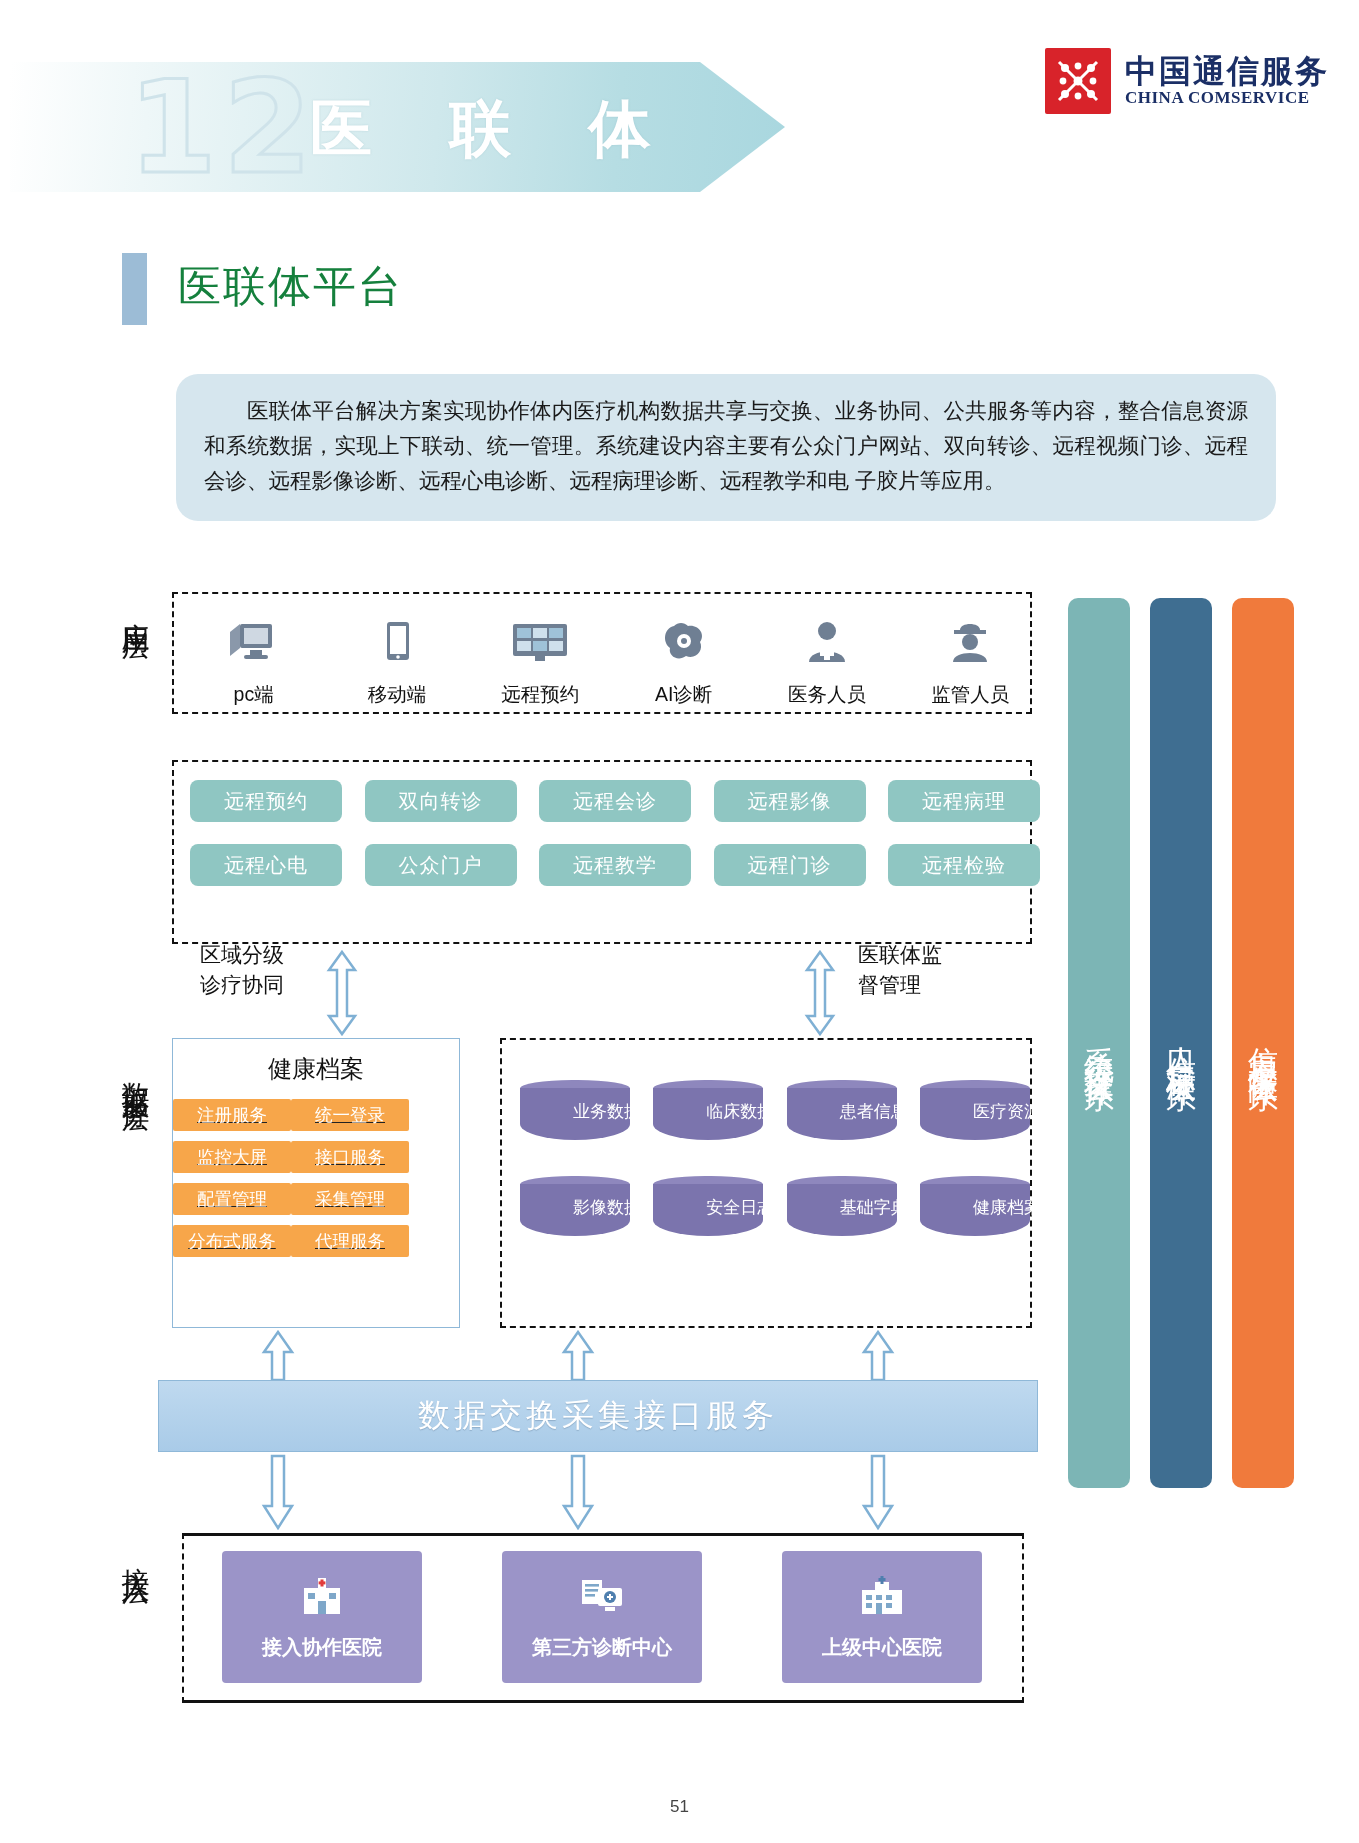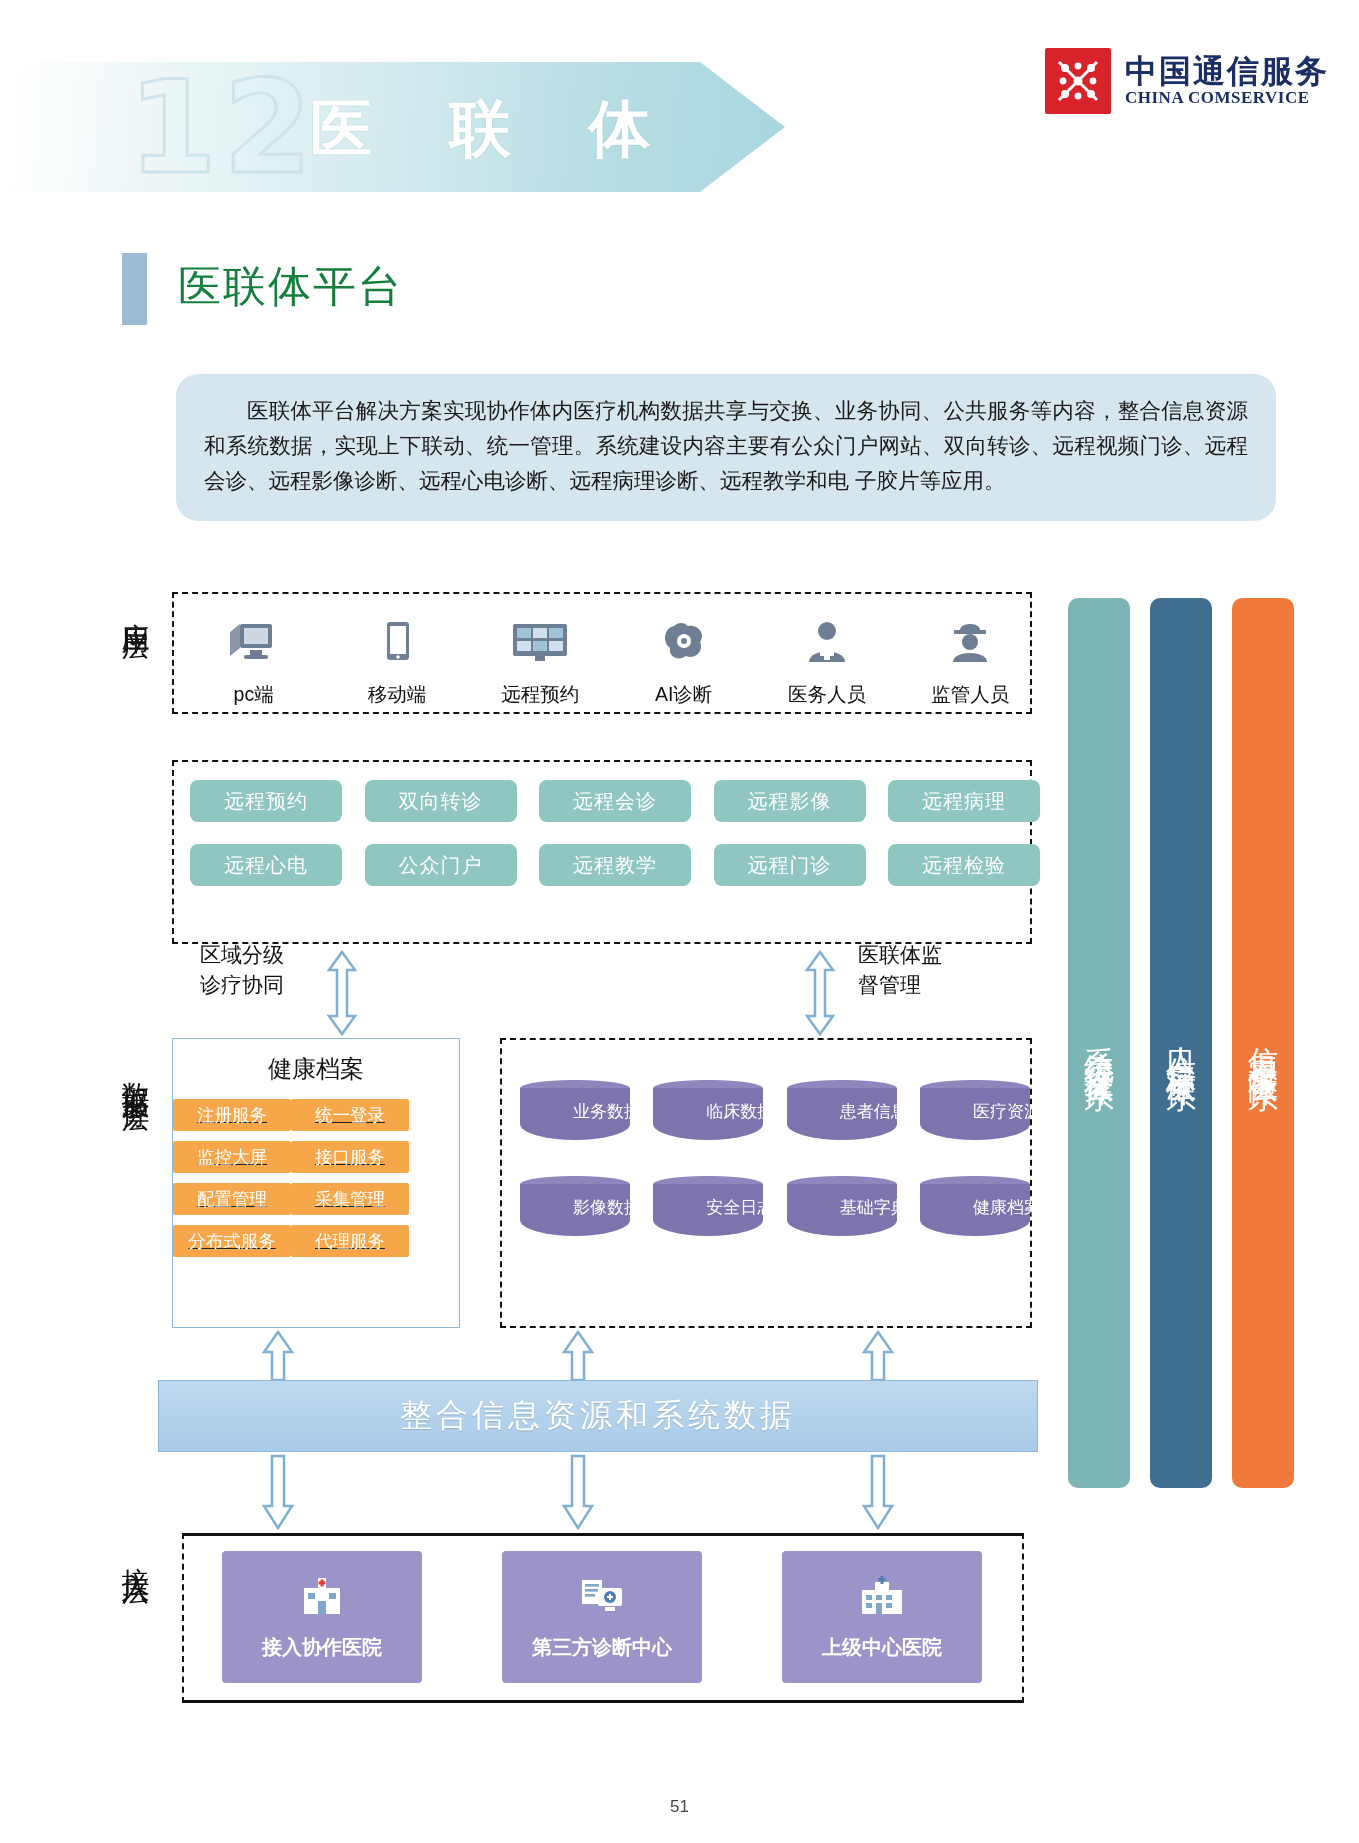--- a/index.html
+++ b/index.html
@@ -371,21 +371,21 @@
 <svg class="arrow-v" style="left:258px;top:1330px;" width="40" height="52">
   <path d="M20 2 L34 22 L26 22 L26 50 L14 50 L14 22 L6 22 Z" fill="#ffffff" stroke="#7fb0d4" stroke-width="2.5"></path>
 </svg>
 <svg class="arrow-v" style="left:558px;top:1330px;" width="40" height="52">
   <path d="M20 2 L34 22 L26 22 L26 50 L14 50 L14 22 L6 22 Z" fill="#ffffff" stroke="#7fb0d4" stroke-width="2.5"></path>
 </svg>
 <svg class="arrow-v" style="left:858px;top:1330px;" width="40" height="52">
   <path d="M20 2 L34 22 L26 22 L26 50 L14 50 L14 22 L6 22 Z" fill="#ffffff" stroke="#7fb0d4" stroke-width="2.5"></path>
 </svg>
 
-<div class="exch">整合信息资源和系统数据</div>
+<div class="exch">数据交换采集接口服务</div>
 
 <svg class="arrow-v" style="left:258px;top:1452px;" width="40" height="78">
   <path d="M20 76 L34 54 L26 54 L26 4 L14 4 L14 54 L6 54 Z" fill="#ffffff" stroke="#7fb0d4" stroke-width="2.5"></path>
 </svg>
 <svg class="arrow-v" style="left:558px;top:1452px;" width="40" height="78">
   <path d="M20 76 L34 54 L26 54 L26 4 L14 4 L14 54 L6 54 Z" fill="#ffffff" stroke="#7fb0d4" stroke-width="2.5"></path>
 </svg>
 <svg class="arrow-v" style="left:858px;top:1452px;" width="40" height="78">
   <path d="M20 76 L34 54 L26 54 L26 4 L14 4 L14 54 L6 54 Z" fill="#ffffff" stroke="#7fb0d4" stroke-width="2.5"></path>
 </svg>

